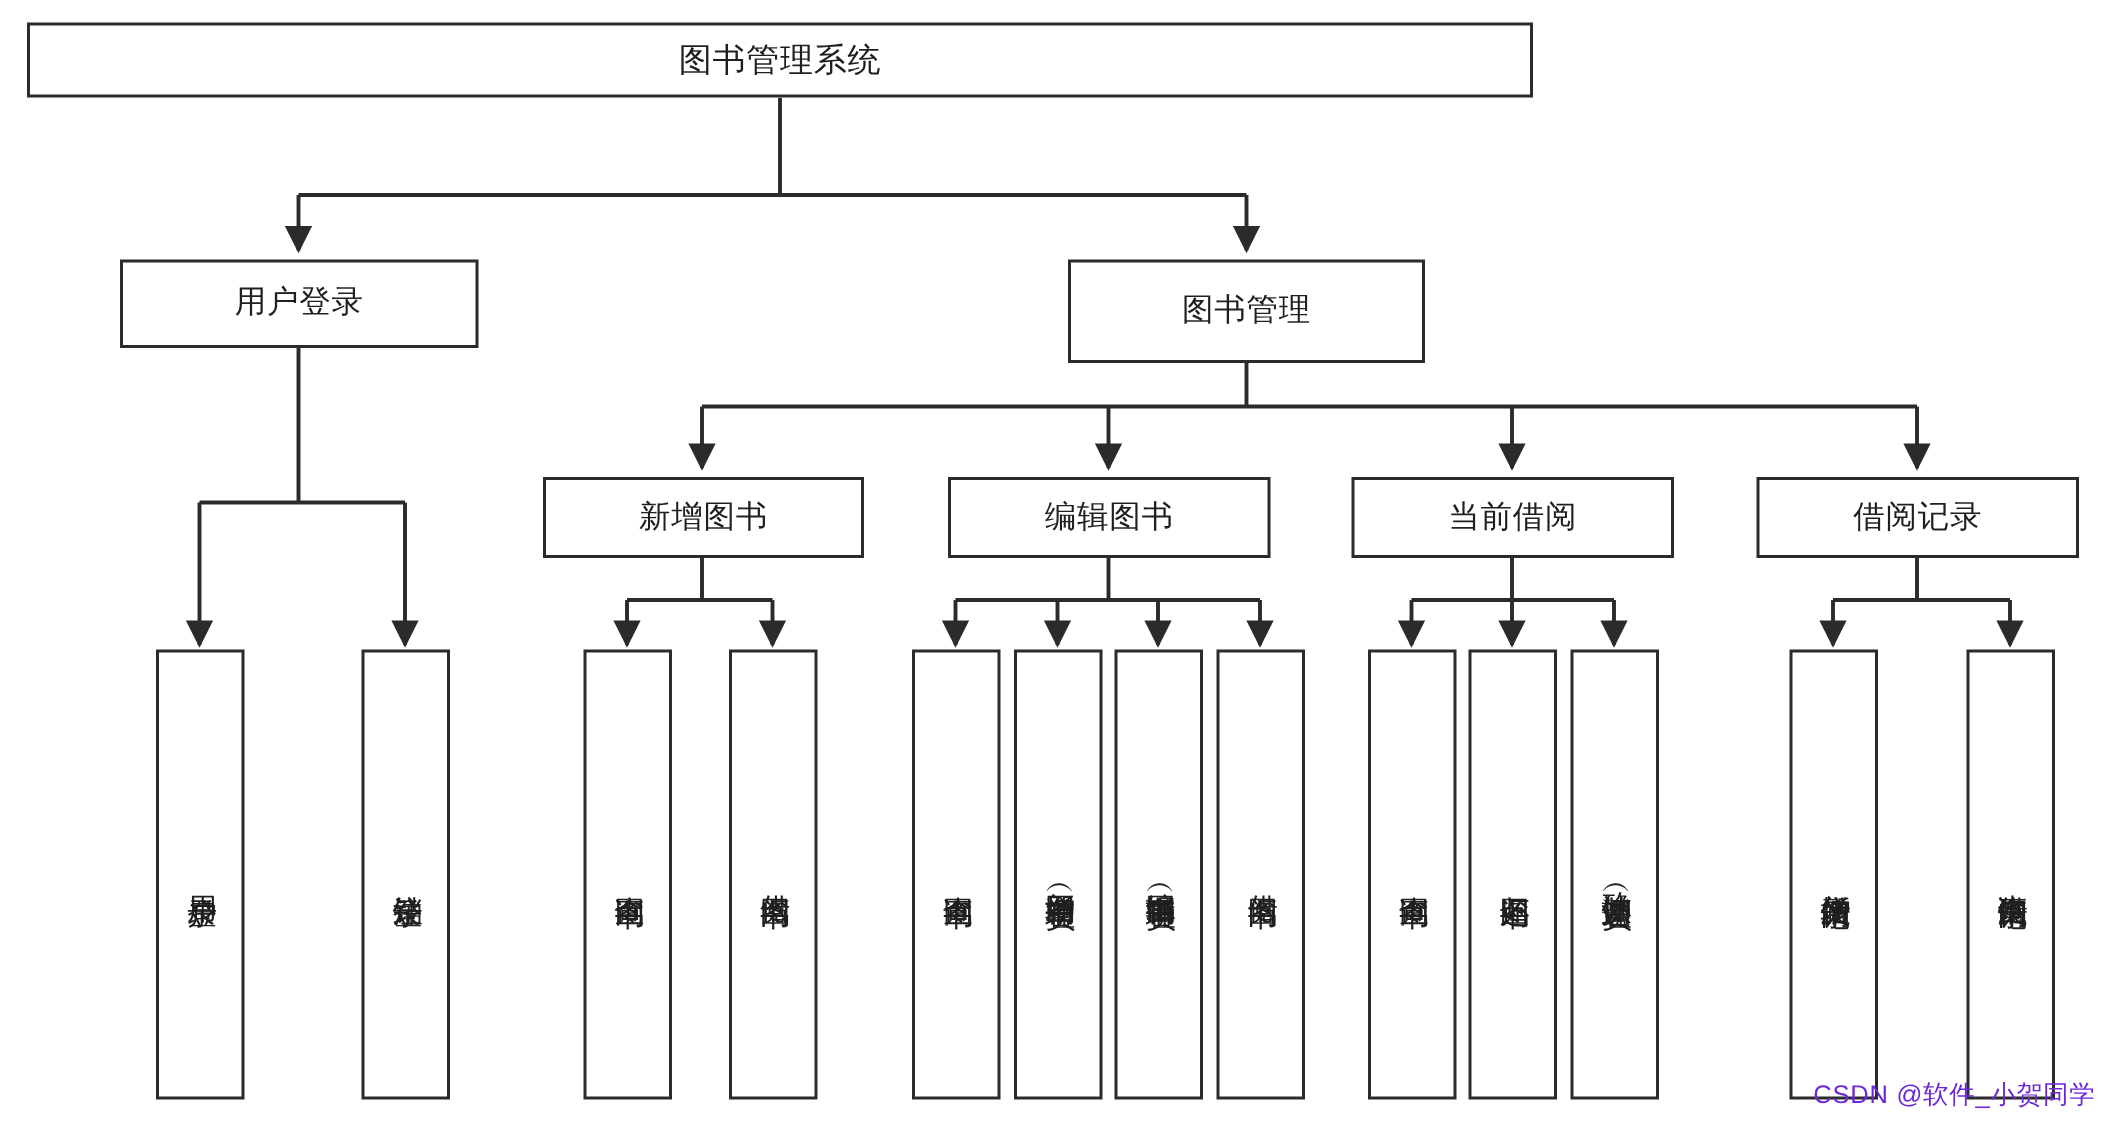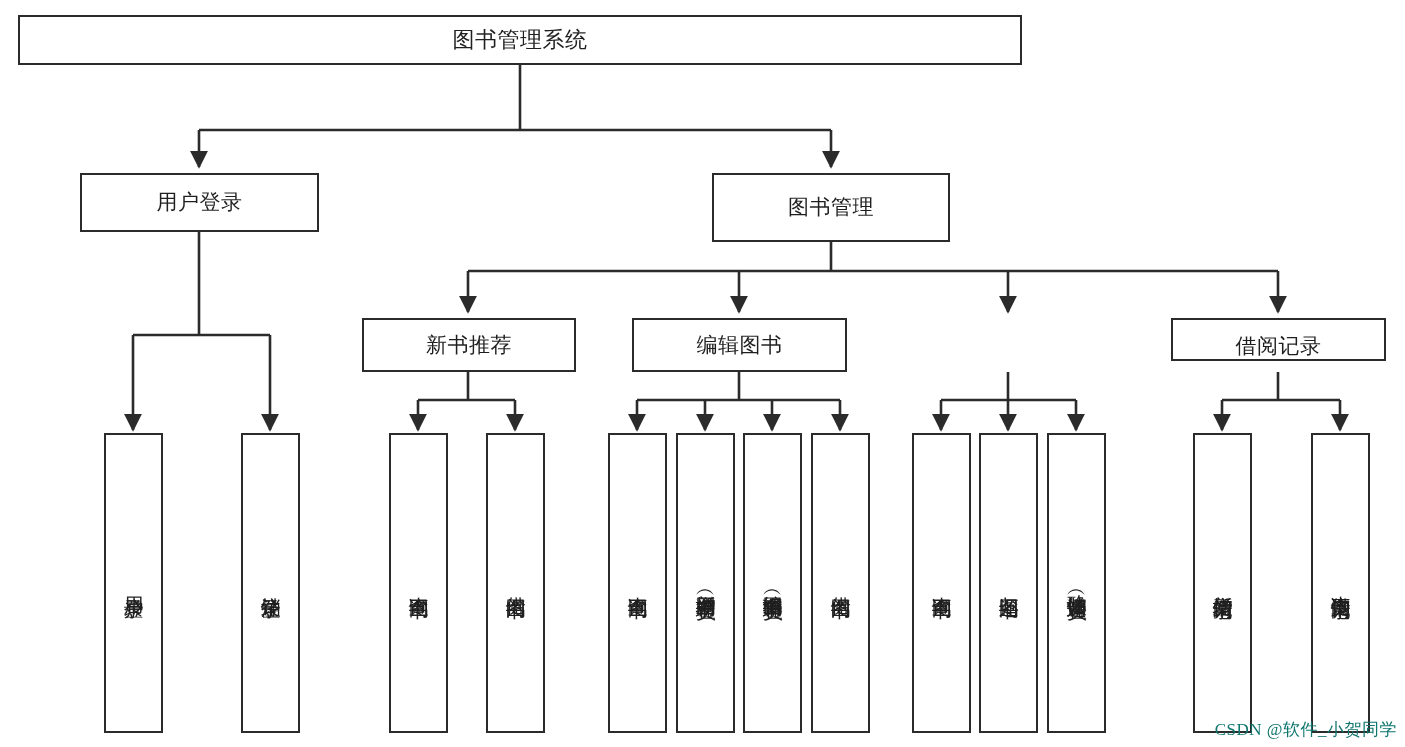--- a/index.html
+++ b/index.html
@@ -57,26 +57,25 @@
   }
   .node.root .label { font-size: 22px; }
   .node.level1 .label { font-size: 21px; }
   .node.level2 .label { font-size: 21px; }
 
   #watermark {
     position: absolute;
     right: 8px;
     bottom: 6px;
     font-size: 17px;
-    color: #0f766e;
+    color: #6d28d9;
     letter-spacing: 0.5px;
     z-index: 5;
     user-select: none;
     white-space: nowrap;
-    font-family: Liberation Serif, serif;
   }
 </style>
 </head>
 <body>
 
 <div id="diagram-root">
 
   <svg class="edges" viewBox="0 0 1405 747" xmlns="http://www.w3.org/2000/svg">
     <defs>
       <marker id="arrow" viewBox="0 0 10 10" refX="9" refY="5" markerWidth="7" markerHeight="7" orient="auto-start-reverse">
@@ -132,26 +131,29 @@
   </div>
 
   <div class="node level1" style="left:80px; top:173px; width:239px; height:59px;">
     <span class="label">用户登录</span>
   </div>
   <div class="node level1" style="left:712px; top:173px; width:238px; height:69px;">
     <span class="label">图书管理</span>
   </div>
 
   <div class="node level2" style="left:362px; top:318px; width:214px; height:54px;">
-    <span class="label">新书推荐</span>
+    <span class="label">新增图书</span>
   </div>
   <div class="node level2" style="left:632px; top:318px; width:215px; height:54px;">
     <span class="label">编辑图书</span>
   </div>
-  <div class="node level2" style="left:1171px; top:318px; width:215px; height:43px;align-items:flex-end;">
+  <div class="node level2" style="left:901px; top:318px; width:215px; height:54px;">
+    <span class="label">当前借阅</span>
+  </div>
+  <div class="node level2" style="left:1171px; top:318px; width:215px; height:54px;">
     <span class="label">借阅记录</span>
   </div>
 
   <div class="node vertical leaf" style="left:104px; top:433px; width:59px; height:300px;">
     <span class="label">用户登录</span>
   </div>
   <div class="node vertical leaf" style="left:241px; top:433px; width:59px; height:300px;">
     <span class="label">注销登录</span>
   </div>
 

